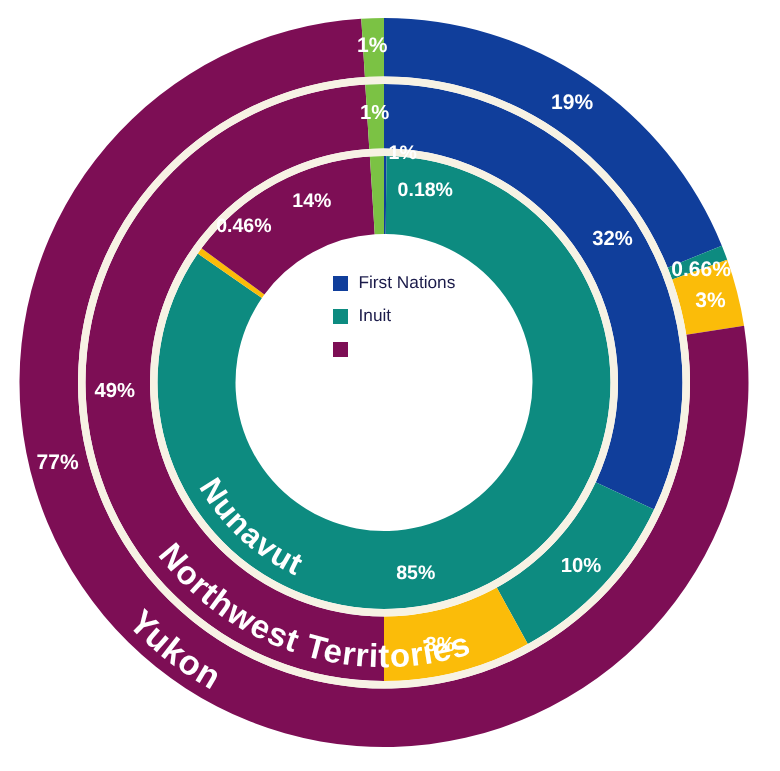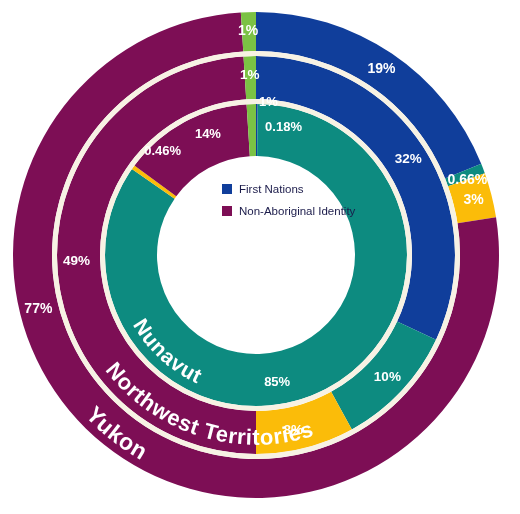--- a/index.html
+++ b/index.html
@@ -108,17 +108,20 @@
         <text class="ring-name" font-size="23"><textPath xlink:href="#namepath-outer" href="#namepath-outer" startOffset="4%" dominant-baseline="middle">Yukon</textPath></text>
       </g>
   </svg>
 
   <div id="legend">
     <div class="legend-row">
       <span class="legend-swatch" style="background: rgb(16, 62, 155);"></span>
       <span class="legend-text">First Nations</span>
     </div>
     <div class="legend-row">
+      <span class="legend-swatch" style="background: rgb(13, 139, 128);"></span>
+      <span class="legend-text">Inuit</span>
+    </div>
+    <div class="legend-row">
       <span class="legend-swatch" style="background: rgb(125, 14, 85);"></span>
-      <span class="legend-text">Non-Aboriginal Identity</span>
     </div>
   </div>
 </div>
 
 </body></html>

